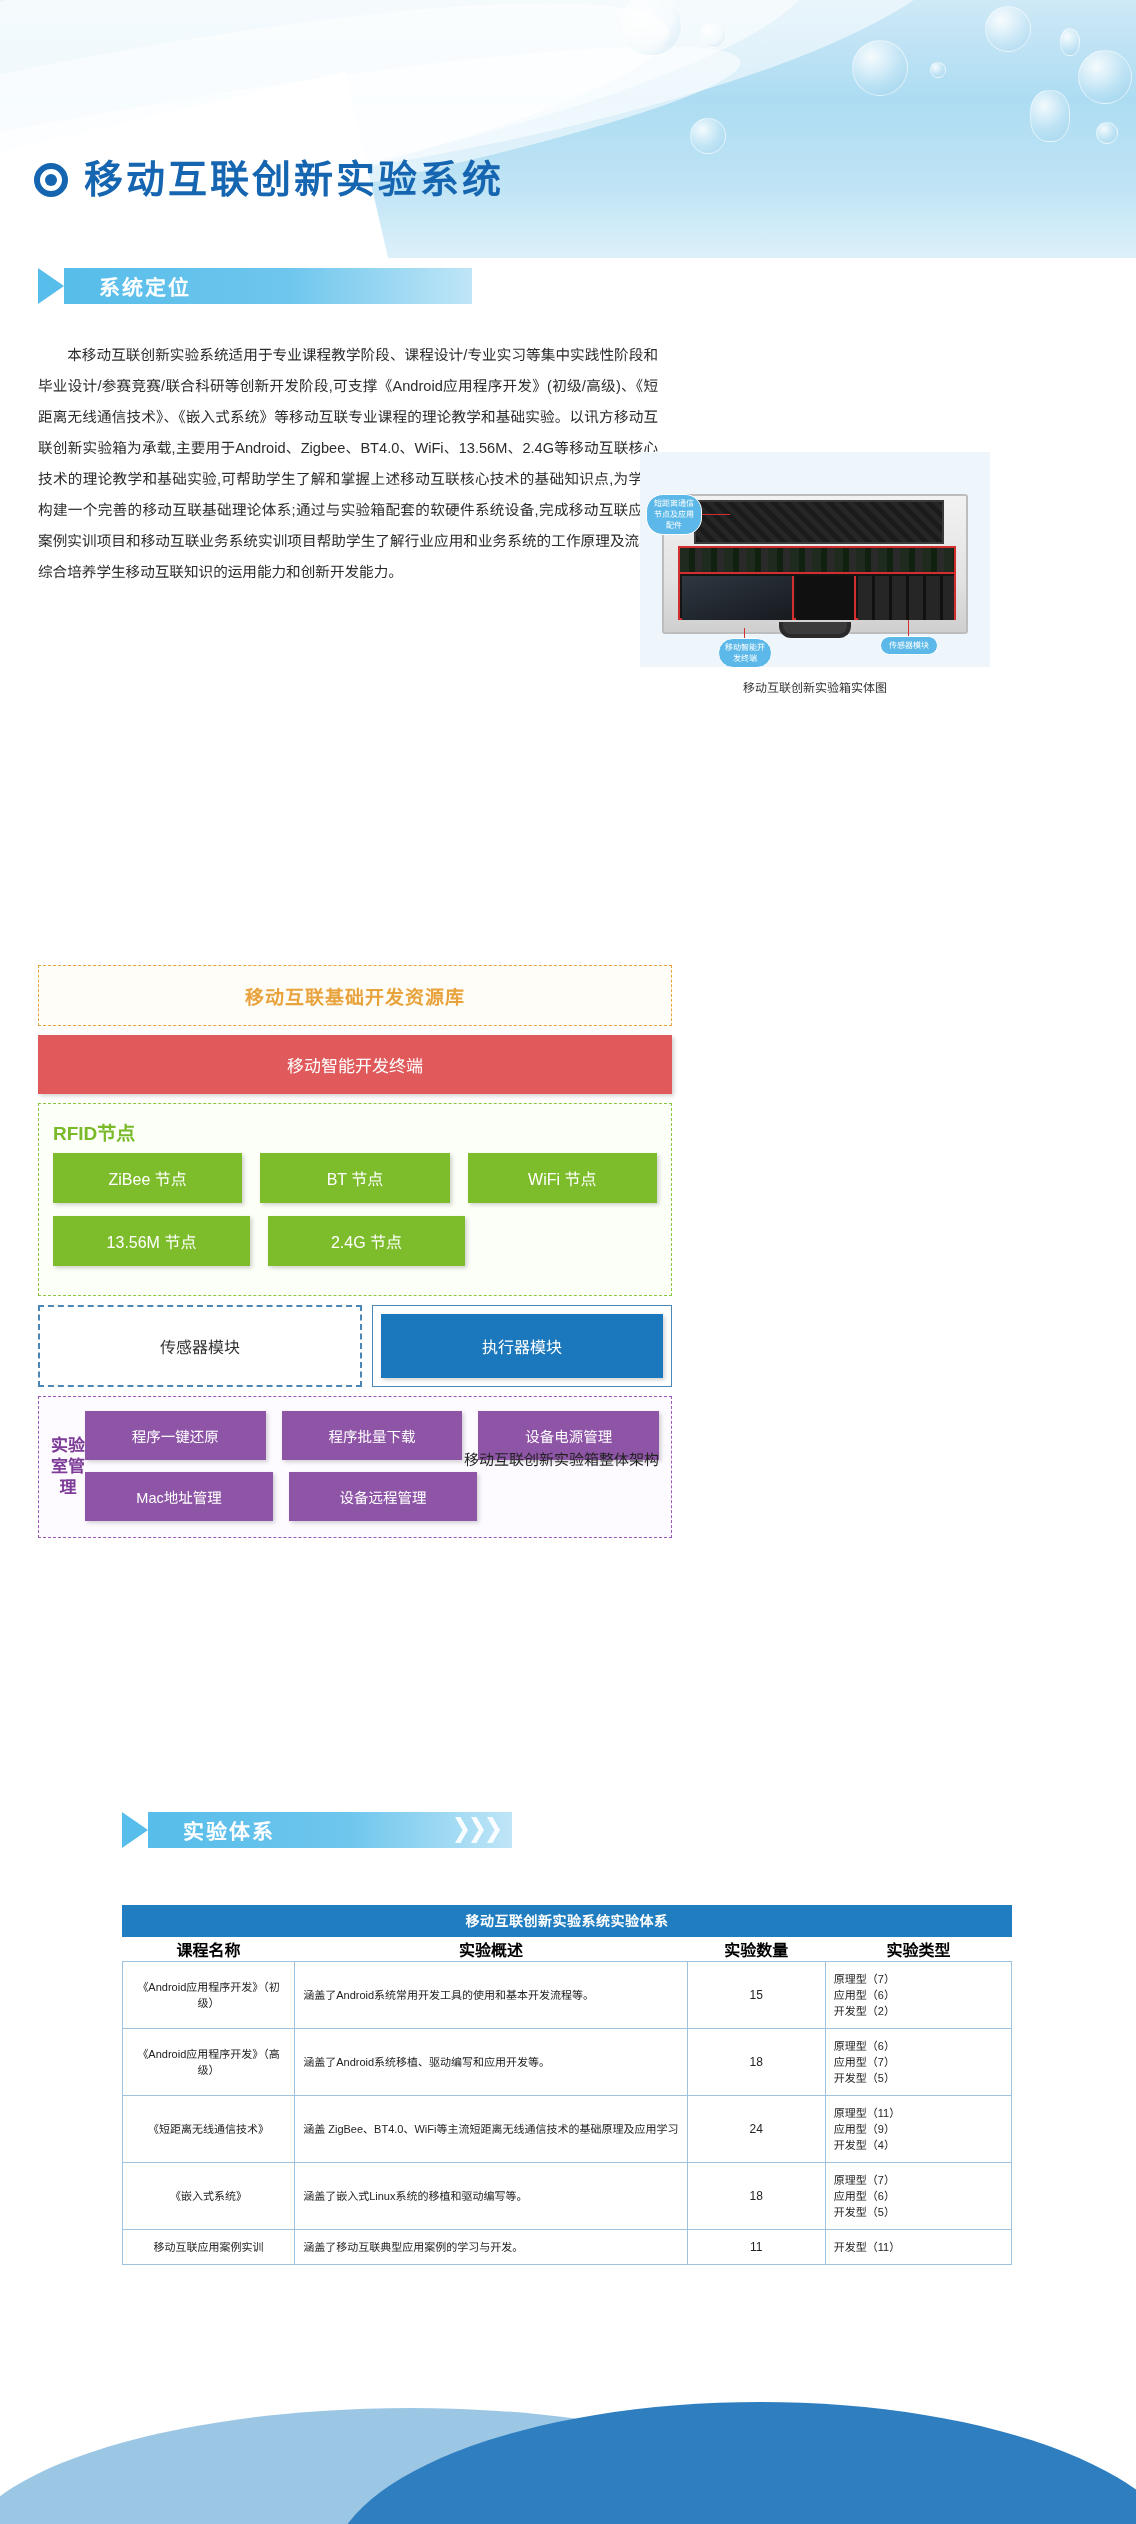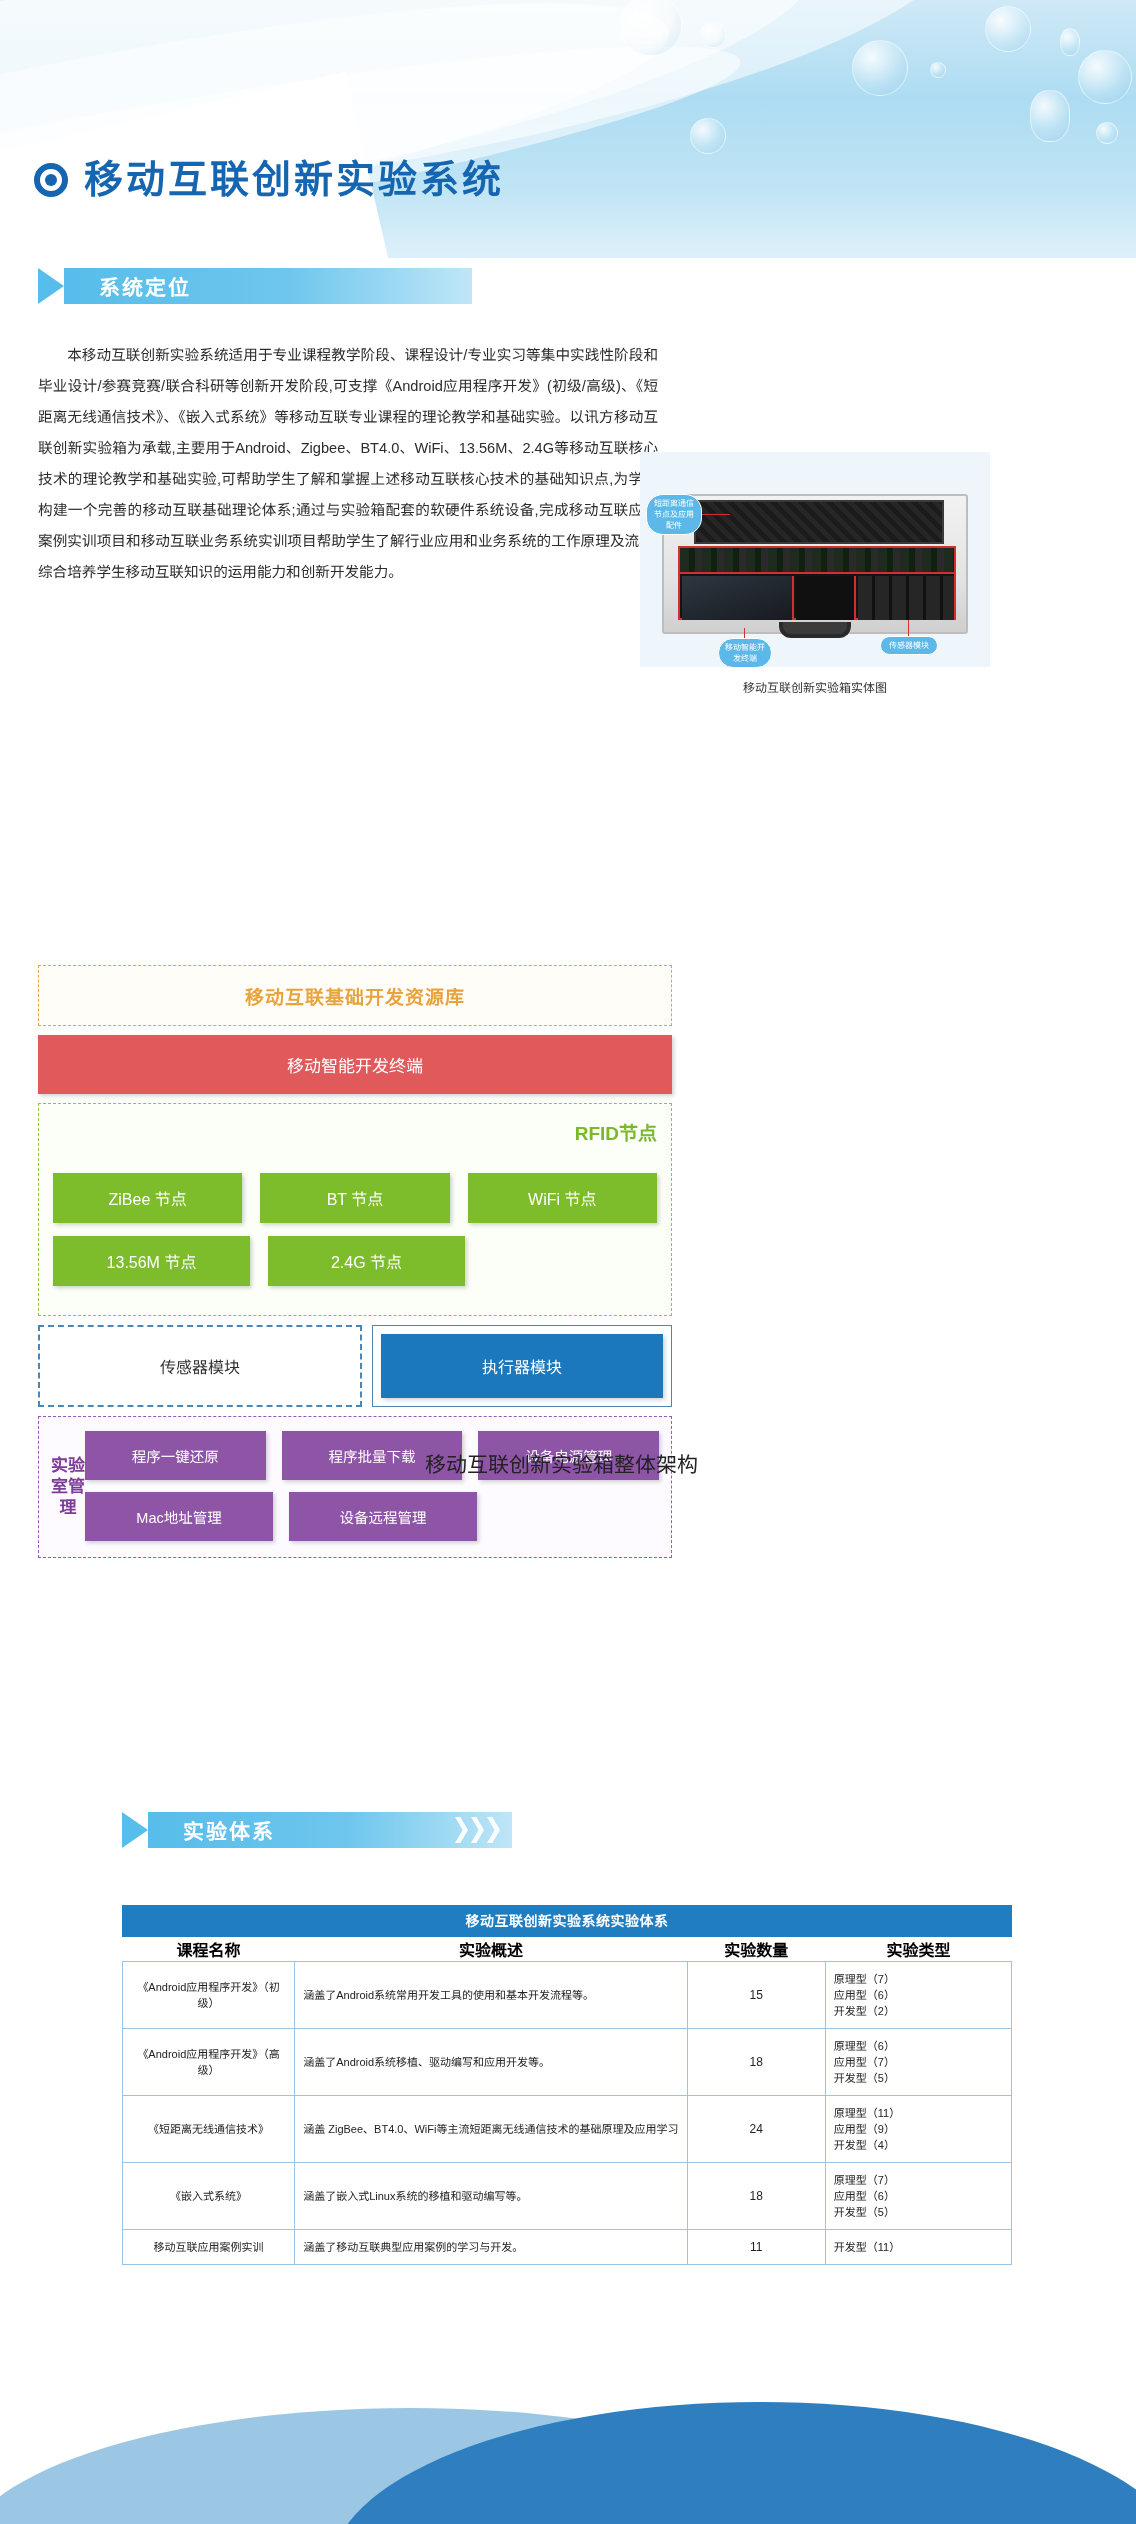--- a/index.html
+++ b/index.html
@@ -165,21 +165,21 @@
   }
   .res-lib .lbl { color: #e8a33d; font-size: 19px; font-weight: bold; letter-spacing: 1px; }
 
   .term-bar {
     margin-top: 9px; background: #e0595b; color: #fff;
     text-align: center; font-size: 17px; padding: 17px 0;
     box-shadow: 2px 2px 4px rgba(0,0,0,.18);
   }
 
   .rfid-box { margin-top: 9px; border-color: #8cc63f; background: #fcfff8; padding: 12px 14px 16px; }
-  .rfid-title { text-align: right; color: #7ab929; font-size: 19px; font-weight: bold; margin: 2px 0 28px; }
+  .rfid-title { text-align: left; color: #7ab929; font-size: 19px; font-weight: bold; margin: 2px 0 8px; }
   .node-row { display: flex; gap: 18px; margin-bottom: 13px; }
   .node {
     flex: 1; background: #7dbd2b; color: #fff; text-align: center;
     font-size: 16px; padding: 13px 0; box-shadow: 2px 2px 4px rgba(0,0,0,.18);
   }
   .node-row.second .node { flex: 0 0 197px; }
   .node-row.second .spacer { flex: 1; }
 
   .mid-row { margin-top: 9px; display: flex; gap: 10px; align-items: stretch; }
   .sensor-box {
@@ -209,21 +209,21 @@
   .lab-row:last-child { margin-bottom: 0; }
   .lab-item {
     flex: 1; background: #8e54a6; color: #fff; text-align: center;
     font-size: 14.5px; padding: 14px 0; box-shadow: 2px 2px 4px rgba(0,0,0,.18);
   }
   .lab-row.r2 .lab-item { flex: 0 0 188px; }
   .lab-row.r2 .spacer { flex: 1; }
 
   .arch-caption {
     position: absolute; left: 0; top: 1448px; width: 1123px;
-    text-align: center; font-size: 21px; color: #222; font-weight: 500;
+    text-align: center; font-size: 15px; color: #222; font-weight: 500;
   }
 
   
   .tbl-wrap { position: absolute; left: 122px; top: 1905px; width: 890px; }
   table { border-collapse: collapse; width: 100%; }
   .tbl-title td {
     background: #1f7dc0; color: #fff; font-size: 14px; font-weight: bold;
     text-align: center; padding: 7px 0; letter-spacing: .5px;
     border: 1px solid #1f7dc0;
   }

